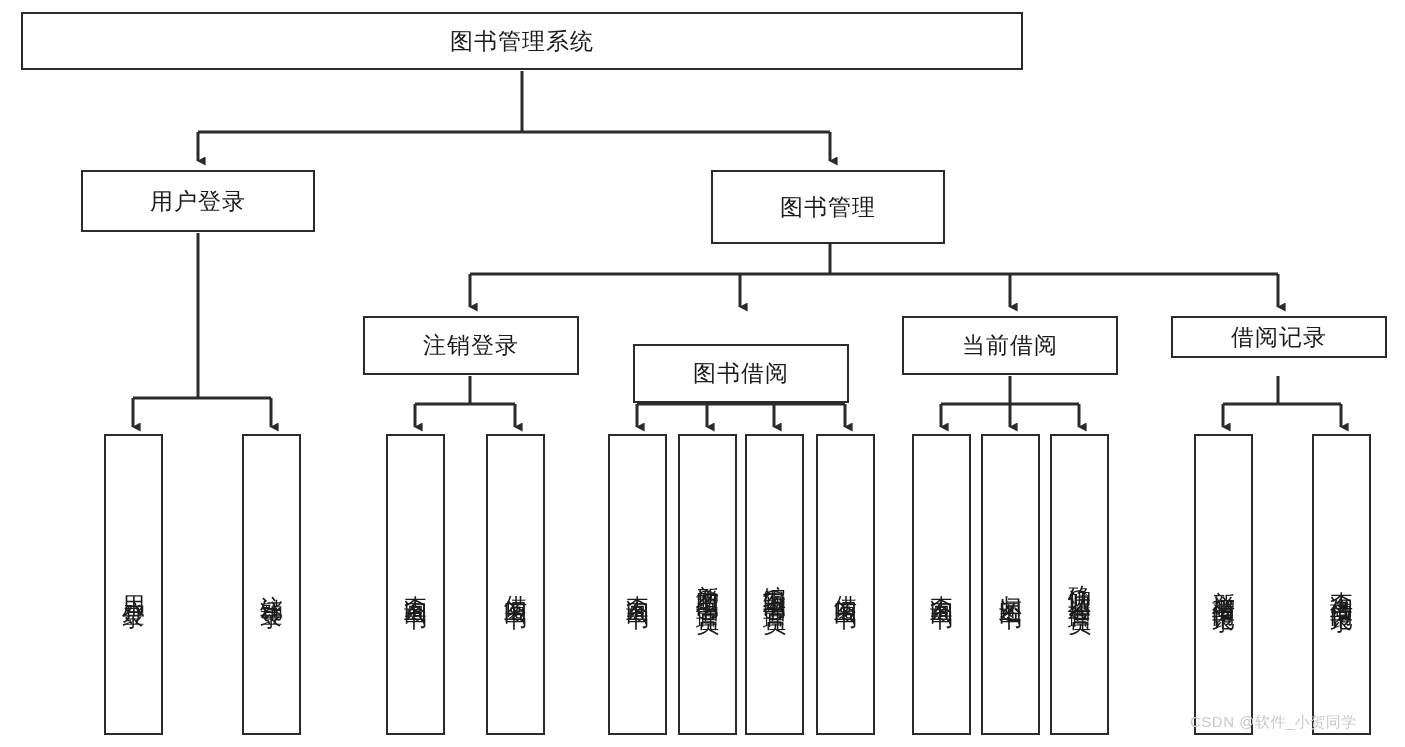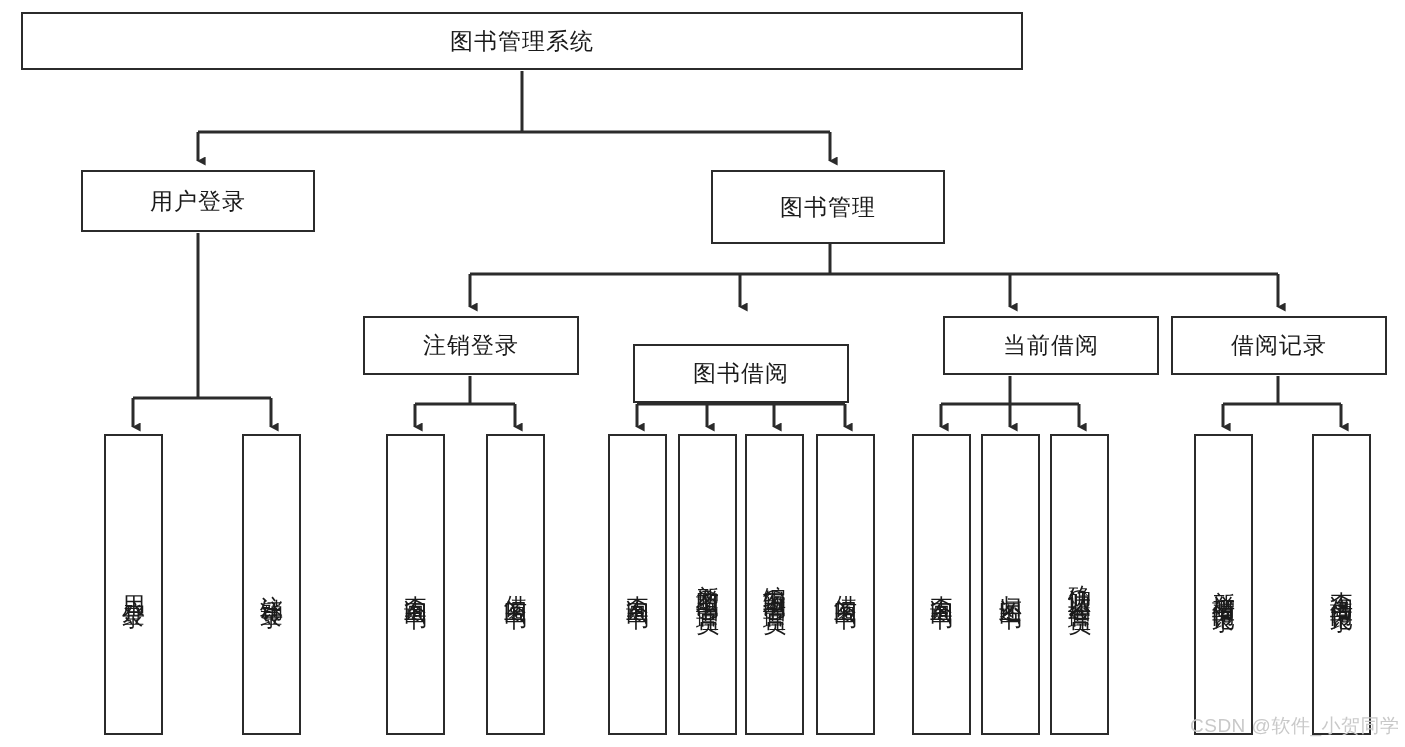--- a/index.html
+++ b/index.html
@@ -46,21 +46,21 @@
   .node.vert .vtext {
     writing-mode: vertical-rl;
     text-orientation: upright;
     letter-spacing: 4px;
     line-height: 1;
     white-space: nowrap;
   }
   .watermark {
     position: absolute;
     color: #c9c9c9;
-    font-size: 19px;
+    font-size: 15px;
     letter-spacing: 0.5px;
     white-space: nowrap;
     user-select: none;
   }
 </style>
 </head>
 <body>
 
 <div id="canvas">
 
@@ -124,24 +124,24 @@
   <div class="node horiz" style="left:711px; top:170px; width:234px; height:74px;">
     <span>图书管理</span>
   </div>
 
   <div class="node horiz" style="left:363px; top:316px; width:216px; height:59px;">
     <span>注销登录</span>
   </div>
   <div class="node horiz" style="left:633px; top:316px; width:216px; height:59px;margin-top:28px;">
     <span>图书借阅</span>
   </div>
-  <div class="node horiz" style="left:902px; top:316px; width:216px; height:59px;margin-left:41px;">
+  <div class="node horiz" style="left:902px; top:316px; width:216px; height:59px;">
     <span>当前借阅</span>
   </div>
-  <div class="node horiz" style="left:1171px; top:316px; width:216px; height:59px;">
+  <div class="node horiz" style="left:1171px; top:316px; width:216px; height:42px;">
     <span>借阅记录</span>
   </div>
 
   <div class="node vert" style="left:104px; top:434px; width:59px; height:301px;">
     <span class="vtext">用户登录</span>
   </div>
   <div class="node vert" style="left:242px; top:434px; width:59px; height:301px;">
     <span class="vtext">注销登录</span>
   </div>
 

